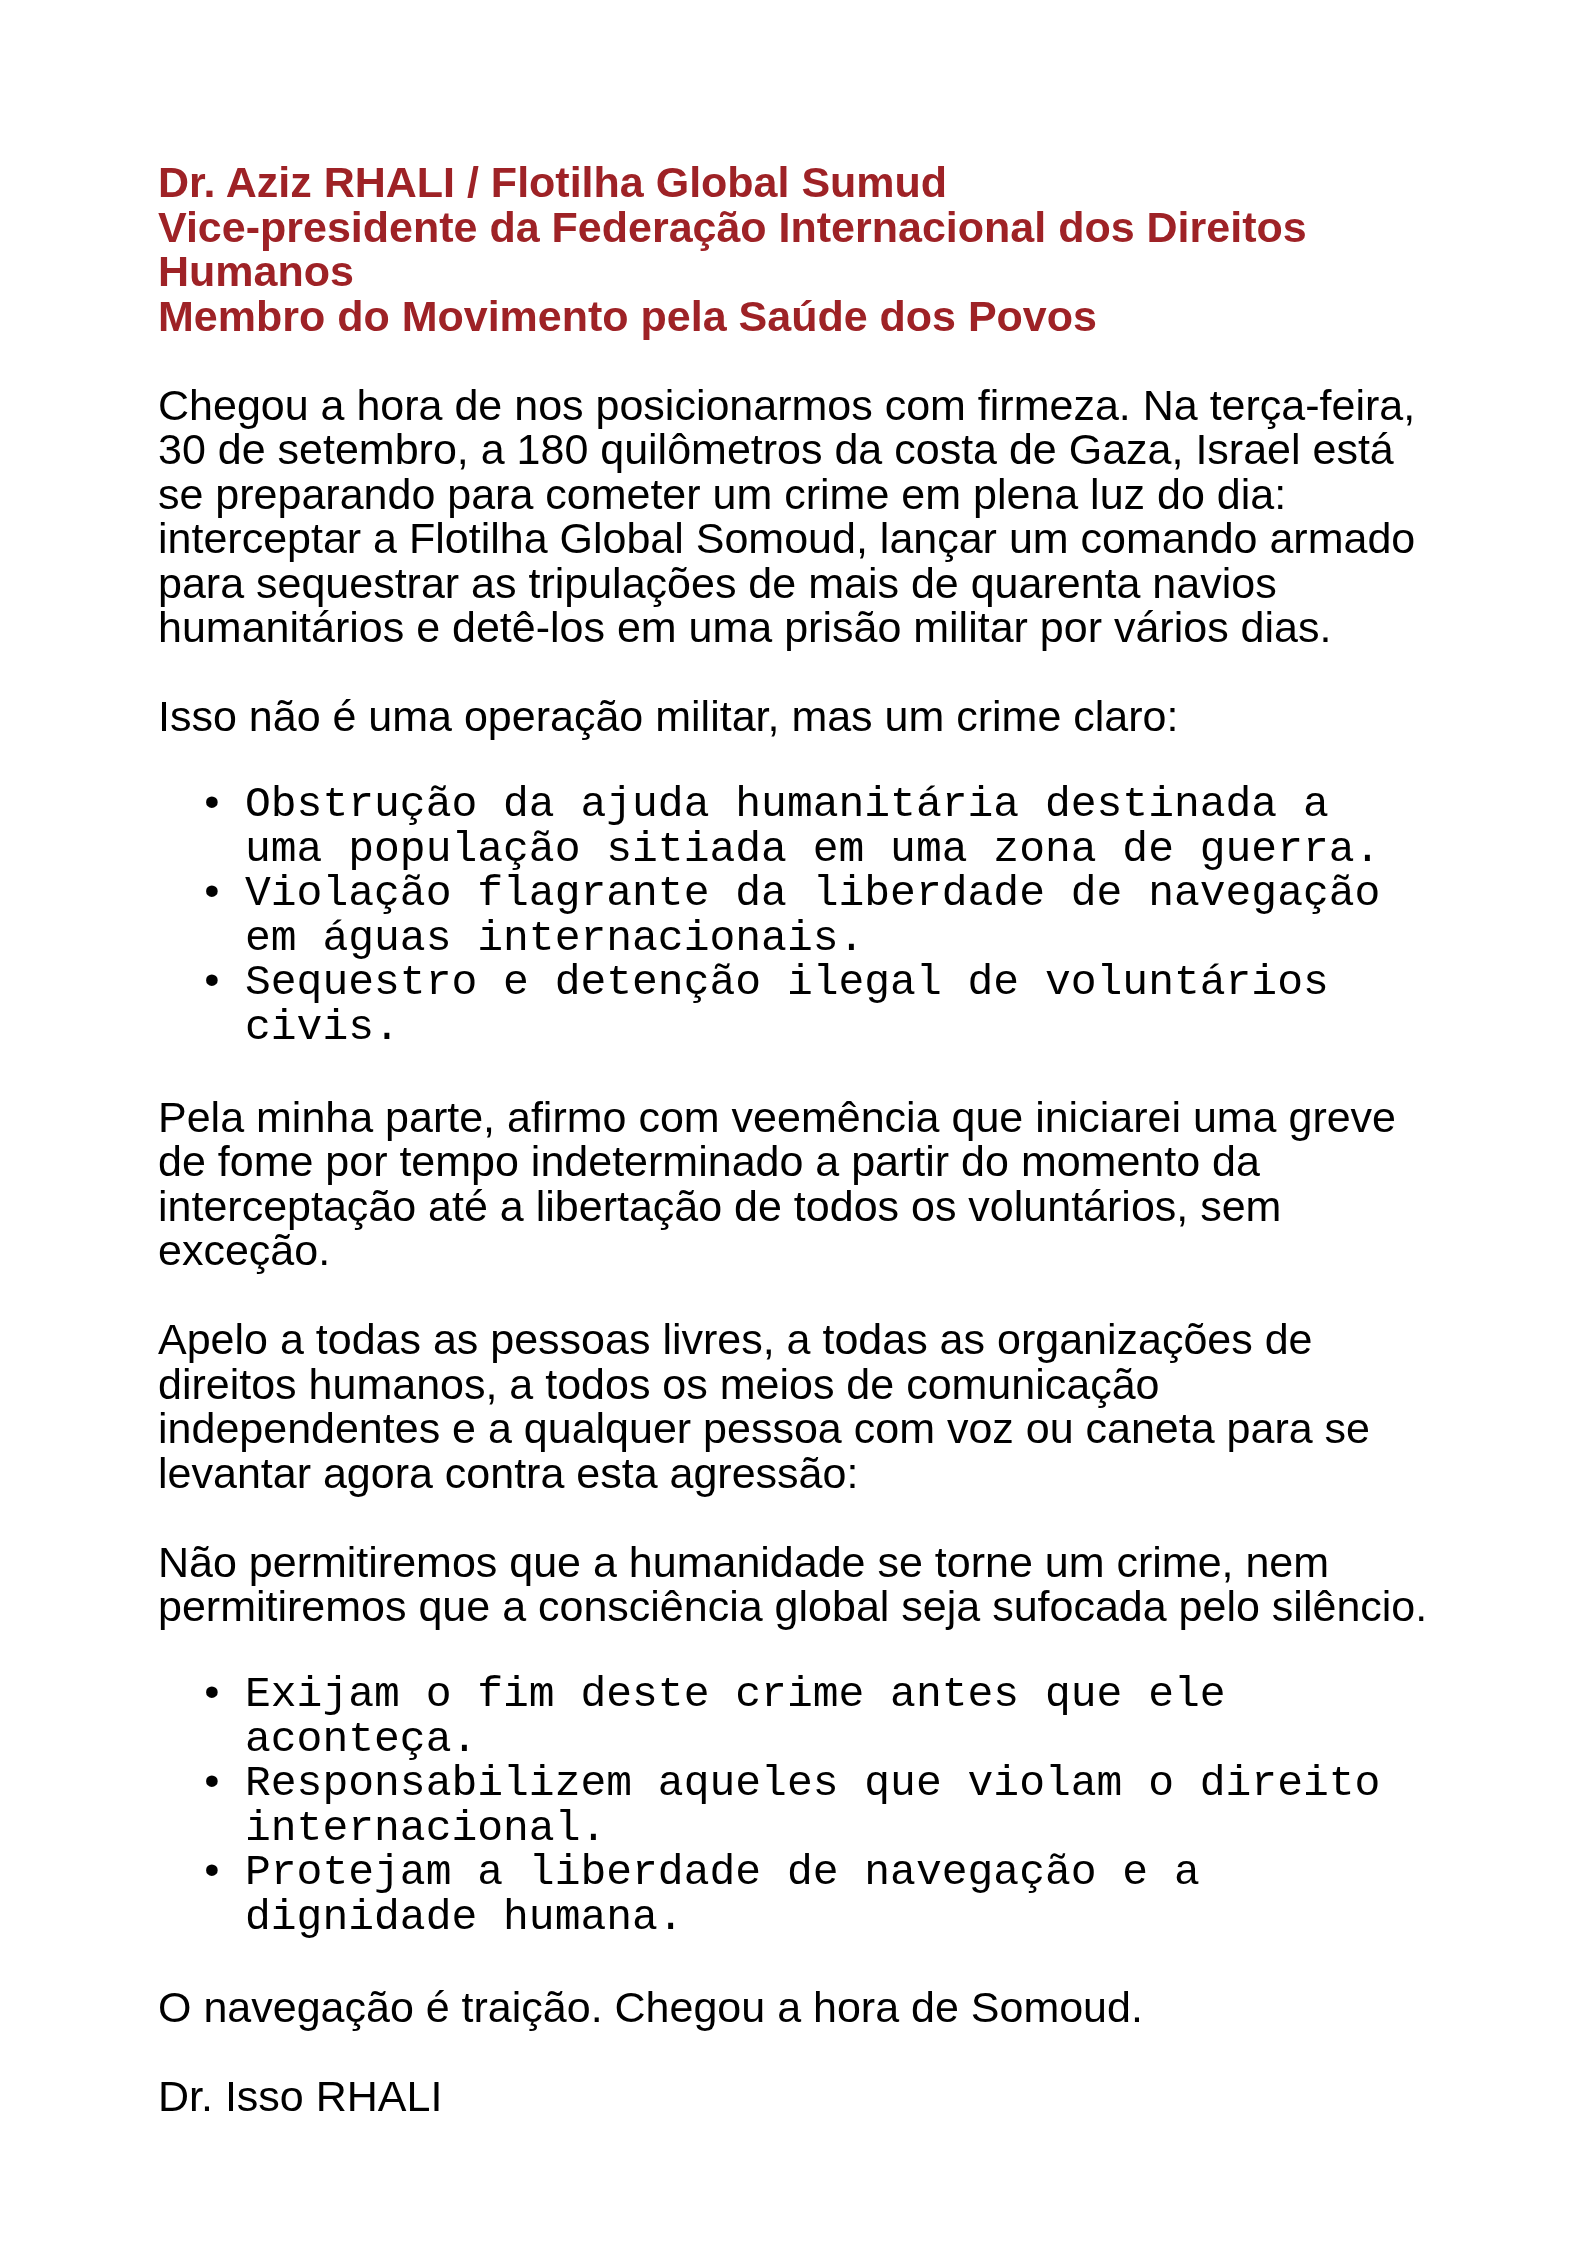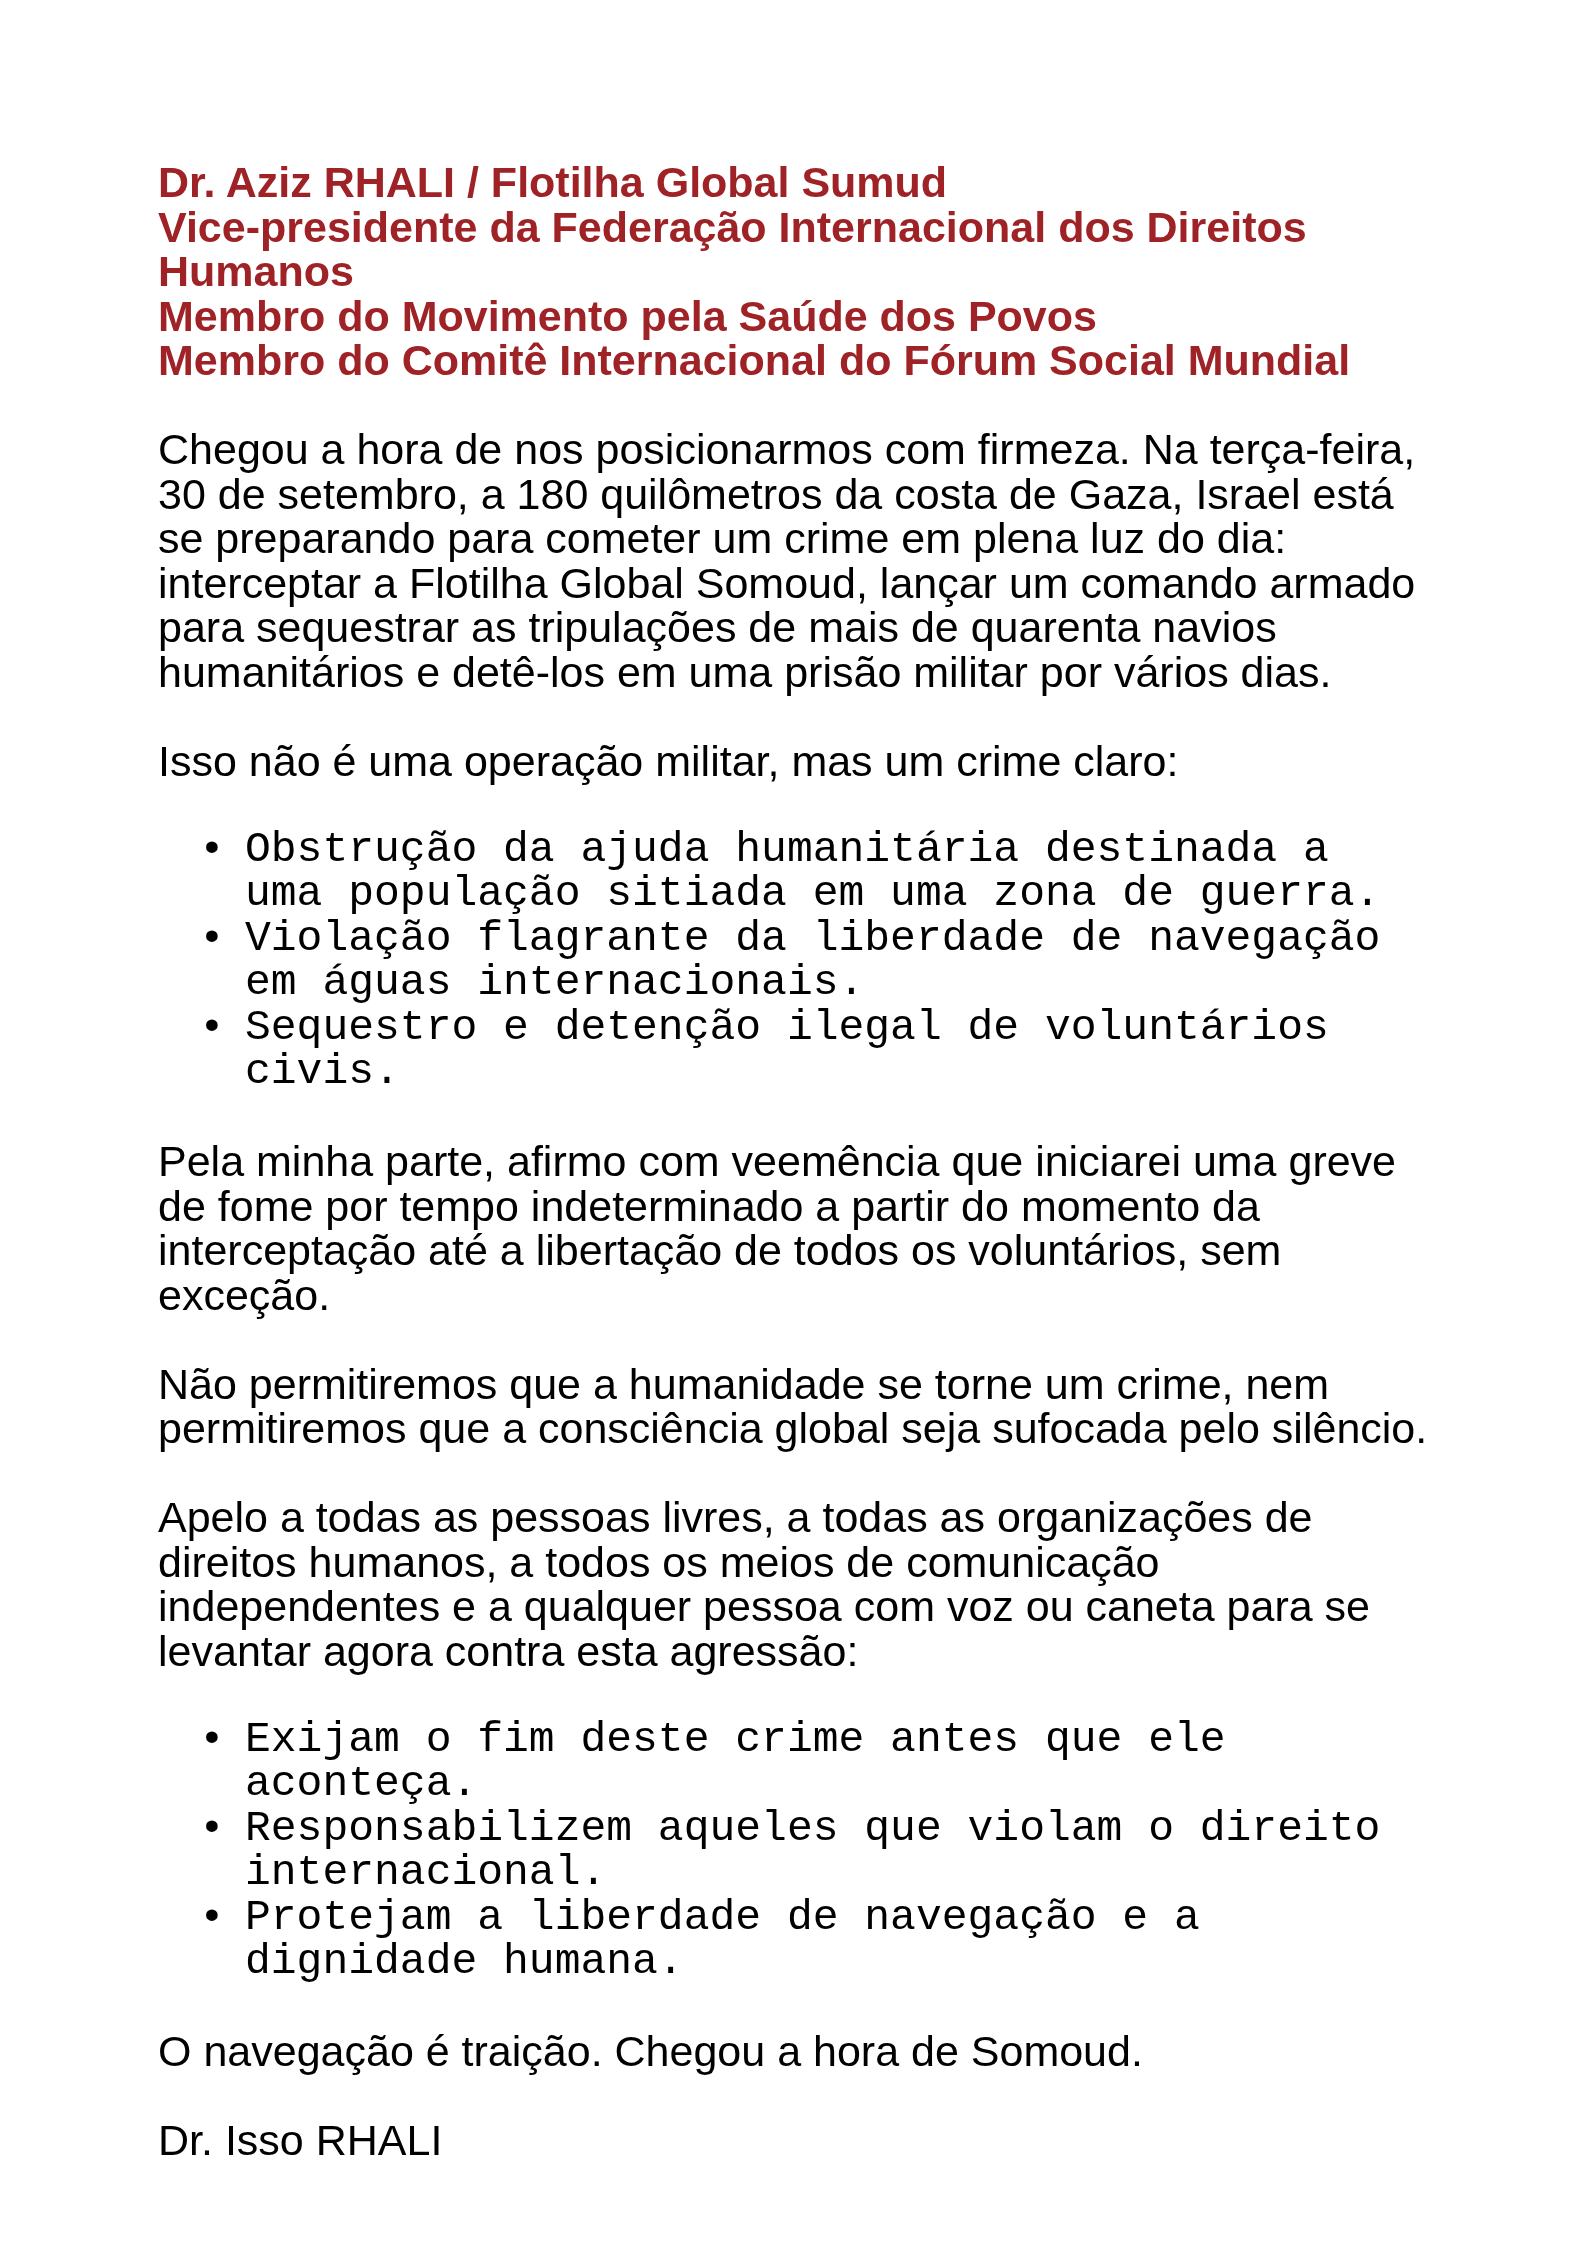--- a/index.html
+++ b/index.html
@@ -59,39 +59,38 @@
 </head>
 <body>
 
 <div class="page">
   <div class="content">
 
     <p class="letter-header">
       <span class="hline">Dr. Aziz RHALI / Flotilha Global Sumud</span>
       <span class="hline">Vice-presidente da Federação Internacional dos Direitos Humanos</span>
       <span class="hline">Membro do Movimento pela Saúde dos Povos</span>
-      <span class="hline">Membro do Comitê Internacional do Fórum Social Mundial</span>
     </p>
 
 
     <p>Chegou a hora de nos posicionarmos com firmeza. Na terça-feira, 30 de setembro, a 180 quilômetros da costa de Gaza, Israel está se preparando para cometer um crime em plena luz do dia: interceptar a Flotilha Global Somoud, lançar um comando armado para sequestrar as tripulações de mais de quarenta navios humanitários e detê-los em uma prisão militar por vários dias.</p>
 
     <p>Isso não é uma operação militar, mas um crime claro:</p>
 
     <ul class="bullets">
       <li>Obstrução da ajuda humanitária destinada a uma população sitiada em uma zona de guerra.</li>
       <li>Violação flagrante da liberdade de navegação em águas internacionais.</li>
       <li>Sequestro e detenção ilegal de voluntários civis.</li>
     </ul>
 
     <p>Pela minha parte, afirmo com veemência que iniciarei uma greve de fome por tempo indeterminado a partir do momento da interceptação até a libertação de todos os voluntários, sem exceção.</p>
 
+    <p>Apelo a todas as pessoas livres, a todas as organizações de direitos humanos, a todos os meios de comunicação independentes e a qualquer pessoa com voz ou caneta para se levantar agora contra esta agressão:</p>
+
     <p>Não permitiremos que a humanidade se torne um crime, nem permitiremos que a consciência global seja sufocada pelo silêncio.</p>
-
-    <p>Apelo a todas as pessoas livres, a todas as organizações de direitos humanos, a todos os meios de comunicação independentes e a qualquer pessoa com voz ou caneta para se levantar agora contra esta agressão:</p>
 
     <ul class="bullets">
       <li>Exijam o fim deste crime antes que ele aconteça.</li>
       <li>Responsabilizem aqueles que violam o direito internacional.</li>
       <li>Protejam a liberdade de navegação e a dignidade humana.</li>
     </ul>
 
     <p>O navegação é traição. Chegou a hora de Somoud.</p>
 
     <p class="signature">Dr. Isso RHALI</p>

